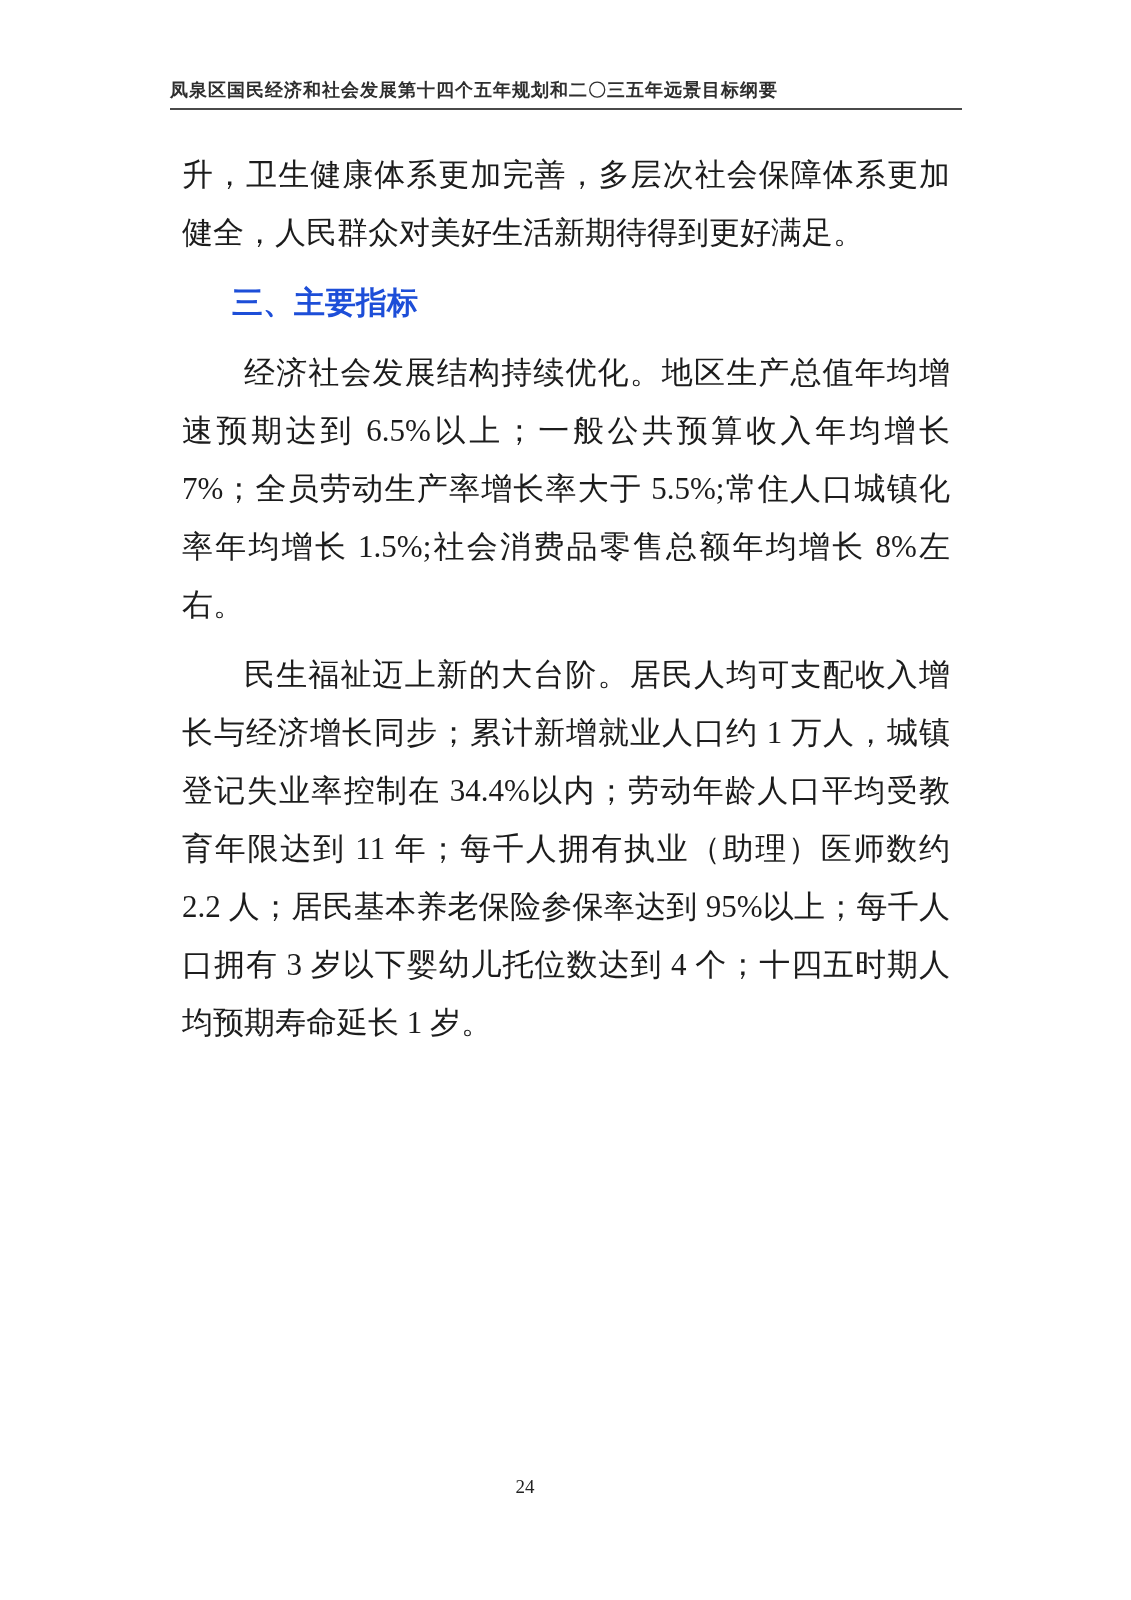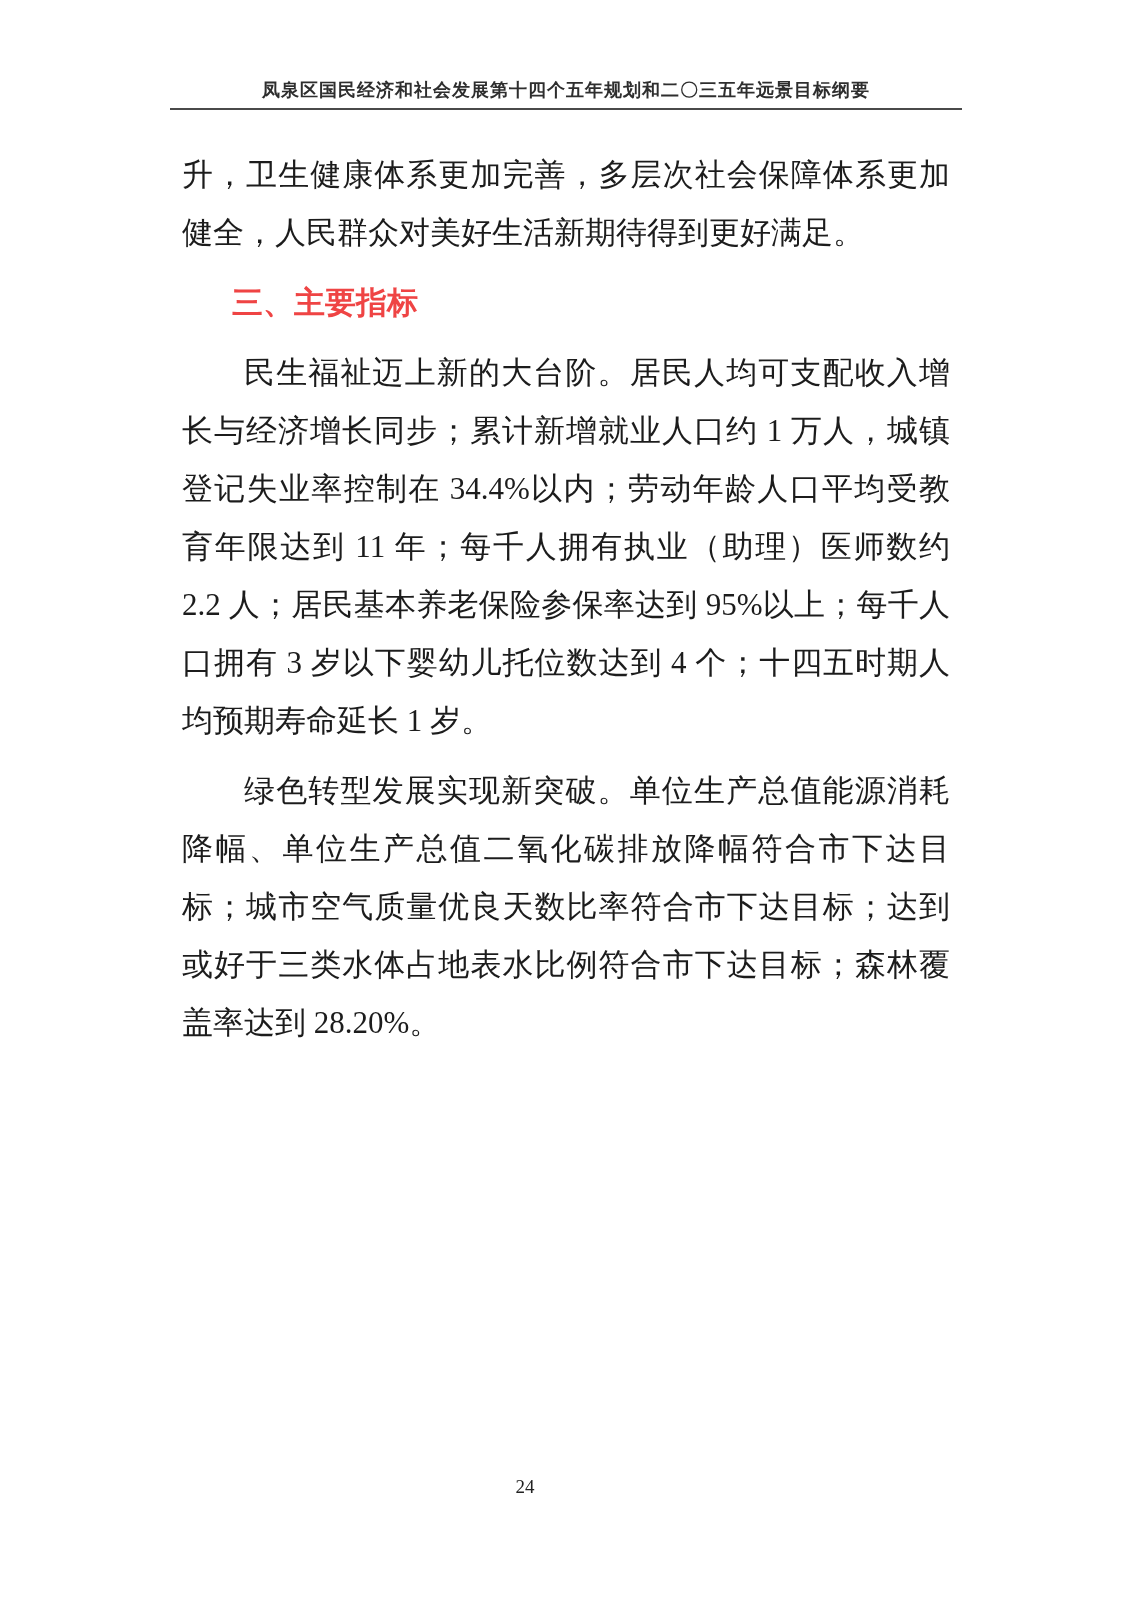--- a/index.html
+++ b/index.html
@@ -14,21 +14,20 @@
     background: #ffffff;
     font-family: "Liberation Serif", serif;
     color: #1c1c1c;
     overflow: hidden;
   }
   .doc-header {
     position: absolute;
     left: 170px;
     top: 78px;
     width: 792px;
-    text-align: center;
     font-family: "Liberation Sans", sans-serif;
     font-size: 18px;
     font-weight: 600;
     letter-spacing: 1px;
     color: #2e2e2e;
     padding-bottom: 6px;
     border-bottom: 2px solid #4a4a4a;
   }
   .doc-body {
     position: absolute;
@@ -47,21 +46,21 @@
   .doc-body p.continuation {
     text-indent: 0;
   }
   .doc-body h2.heading {
     margin: 0;
     font-size: 31px;
     line-height: 58px;
     text-indent: 2em;
     font-weight: bold;
     font-family: "Liberation Sans", sans-serif;
-    color: #ef4444;
+    color: #1d4ed8;
   }
   .page-footer {
     position: absolute;
     left: 0;
     top: 1476px;
     width: 1050px;
     text-align: center;
     font-size: 19px;
     color: #222222;
     font-family: "Liberation Serif", serif;
@@ -75,24 +74,24 @@
   <header class="doc-header">
     <span>凤泉区国民经济和社会发展第十四个五年规划和二〇三五年远景目标纲要</span>
   </header>
 
   <main class="doc-body">
     <p class="continuation">升，卫生健康体系更加完善，多层次社会保障体系更加健全，人民群众对美好生活新期待得到更好满足。</p>
 
     <h2 class="heading">三、主要指标</h2>
 
 
+    <p>经济社会发展结构持续优化。地区生产总值年均增速预期达到 6.5%以上；一般公共预算收入年均增长 7%；全员劳动生产率增长率大于 5.5%;常住人口城镇化率年均增长 1.5%;社会消费品零售总额年均增长 8%左右。</p>
 
 
     <p>民生福祉迈上新的大台阶。居民人均可支配收入增长与经济增长同步；累计新增就业人口约 1 万人，城镇登记失业率控制在 34.4%以内；劳动年龄人口平均受教育年限达到 11 年；每千人拥有执业（助理）医师数约 2.2 人；居民基本养老保险参保率达到 95%以上；每千人口拥有 3 岁以下婴幼儿托位数达到 4 个；十四五时期人均预期寿命延长 1 岁。</p>
 
-    <p>绿色转型发展实现新突破。单位生产总值能源消耗降幅、单位生产总值二氧化碳排放降幅符合市下达目标；城市空气质量优良天数比率符合市下达目标；达到或好于三类水体占地表水比例符合市下达目标；森林覆盖率达到 28.20%。</p>
   </main>
 
   <footer class="page-footer">
     <span>24</span>
   </footer>
 
 </div>
 
 </body></html>

